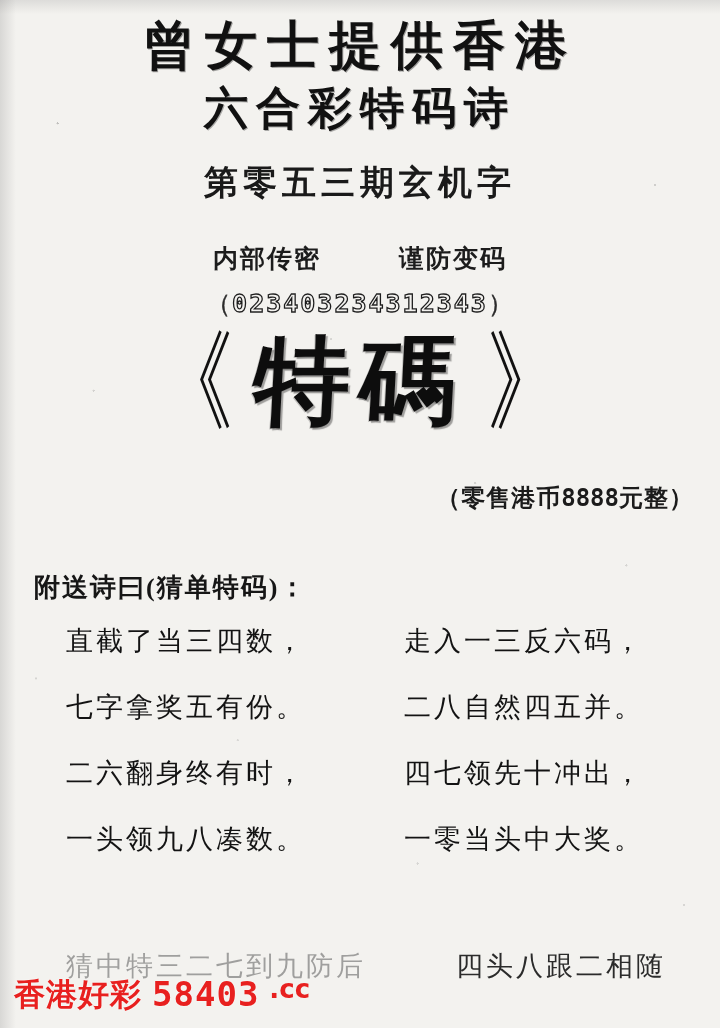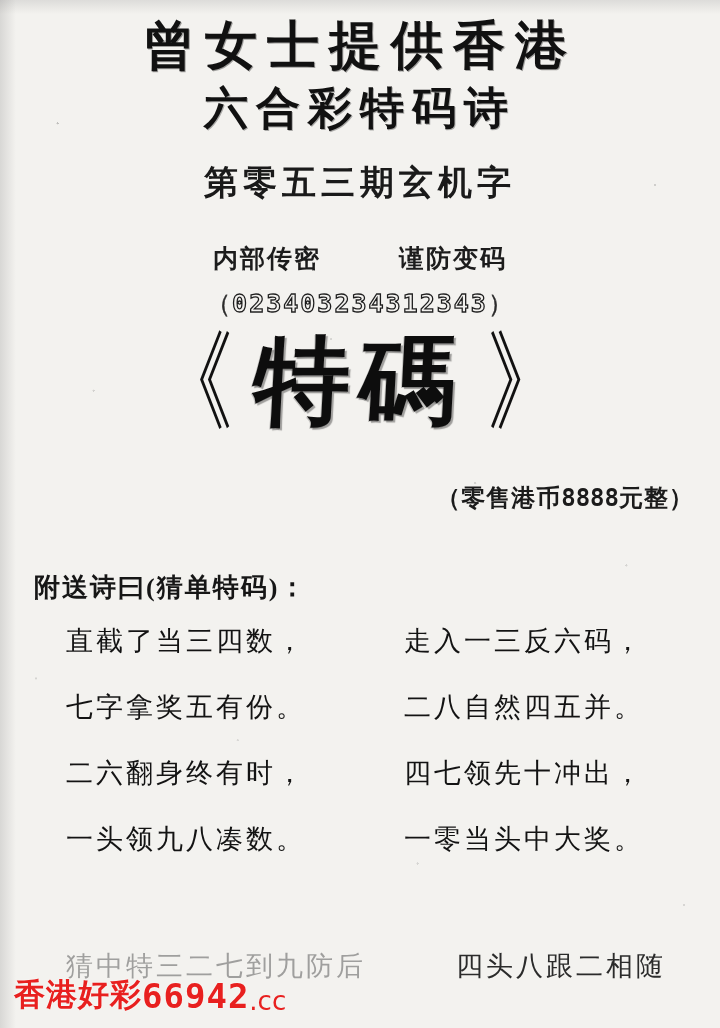--- a/index.html
+++ b/index.html
@@ -183,21 +183,22 @@
     color: #2b2b2b;
     letter-spacing: 3px;
     white-space: nowrap;
     margin-left: 20px;
   }
   .watermark {
     position: absolute;
     left: 14px;
     bottom: 12px;
     display: flex;
-    align-items: flex-end;
+    align-items: flex-start;
+    gap: 10px;
     white-space: nowrap;
   }
   .wm-red {
     font-family: "DejaVu Sans", sans-serif;
     font-size: 31px;
     font-weight: bold;
     color: #e8201f;
     letter-spacing: 1px;
     text-shadow: 0 0 2px rgba(255,255,255,0.9);
   }
@@ -205,21 +206,21 @@
     font-family: "DejaVu Sans Mono", monospace;
     font-size: 34px;
     font-weight: bold;
     color: #e8201f;
     letter-spacing: 1px;
     text-shadow: 0 0 2px rgba(255,255,255,0.9);
   }
   .wm-tld {
     font-family: "DejaVu Sans", sans-serif;
     font-size: 26px;
-    font-weight: normal;
+    font-weight: bold;
     color: #e8201f;
   }
   .edge-shade-l {
     position: absolute;
     left: 0; top: 0; bottom: 0; width: 16px;
     background: linear-gradient(to right, rgba(120,120,120,0.22), rgba(120,120,120,0));
     pointer-events: none;
   }
   .edge-shade-t {
     position: absolute;
@@ -272,17 +273,17 @@
     <div class="right">四七领先十冲出，</div>
     <div>一头领九八凑数。</div>
     <div class="right">一零当头中大奖。</div>
   </div>
 
   <div class="footer-zone">
     <div class="footer-faint">猜中特三二七到九防后</div>
     <div class="footer-faint-2">四头八跟二相随</div>
     <div class="watermark">
       <span class="wm-red">香港好彩</span>
-      <span class="wm-num">66942</span>
+      <span class="wm-num">58403</span>
       <span class="wm-tld">.cc</span>
     </div>
   </div>
 </div>
 
 </body></html>

